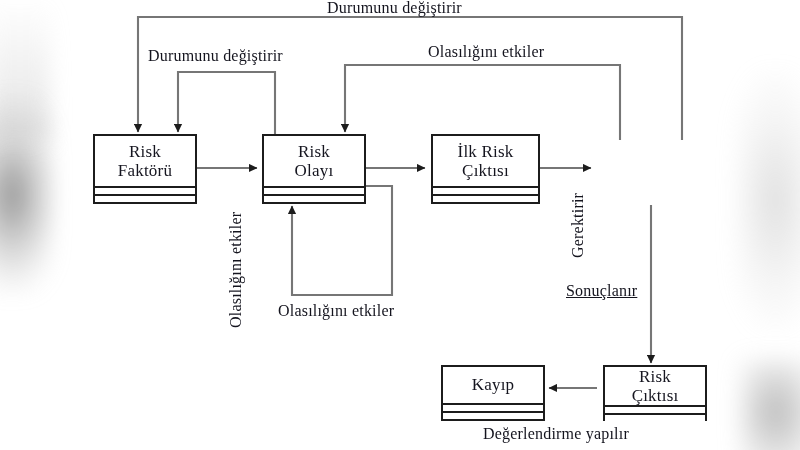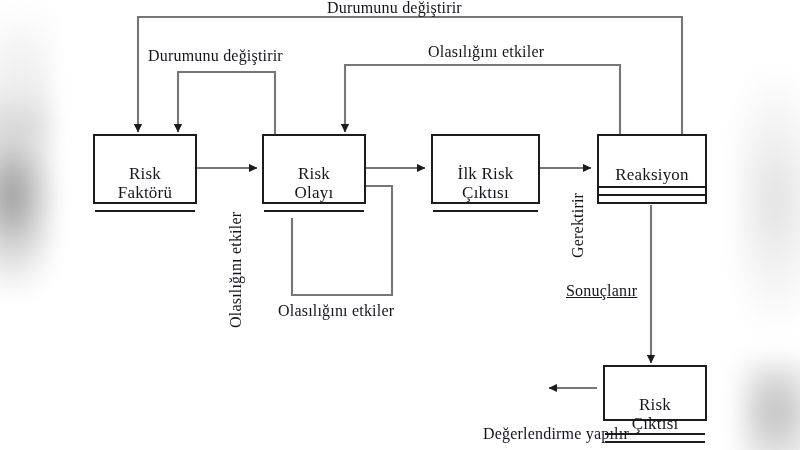--- a/index.html
+++ b/index.html
@@ -84,21 +84,20 @@
     flex-direction: column;
     align-items: center;
     justify-content: center;
     color: #15151f;
     font-size: 17px;
     line-height: 1.12;
     letter-spacing: 0.2px;
     text-align: center;
     padding: 0 4px;
     white-space: pre-line;
-    margin-top: 28px;
   }
   .node .strip {
     height: 6px;
     border-top: 2px solid #1c1c1c;
     background: #ffffff;
     flex: 0 0 auto;
   }
 
   
   .elabel {
@@ -167,33 +166,33 @@
     <div class="strip"></div>
   </div>
 
   <div class="node" id="n-ilk-risk-ciktisi" style="left:431px; top:134px; width:109px; height:70px;">
     <div class="body">İlk Risk
 Çıktısı</div>
     <div class="strip"></div>
     <div class="strip"></div>
   </div>
 
-  <div class="node" id="n-reaksiyon" style="left:597px; top:134px; width:110px; height:70px;">
-    <div class="body">Reaksiyon</div>
-    <div class="strip"></div>
-    <div class="strip"></div>
-  </div>
 
   <div class="node" id="n-risk-ciktisi" style="left:603px; top:365px; width:104px; height:56px;">
     <div class="body">Risk
 Çıktısı</div>
     <div class="strip"></div>
     <div class="strip"></div>
   </div>
 
+  <div class="node" id="n-kayip" style="left:441px; top:365px; width:104px; height:56px;">
+    <div class="body">Kayıp</div>
+    <div class="strip"></div>
+    <div class="strip"></div>
+  </div>
 
   <div class="elabel" style="left:327px; top:0px;">Durumunu değiştirir</div>
 
   <div class="elabel" style="left:148px; top:48px;">Durumunu değiştirir</div>
 
   <div class="elabel" style="left:428px; top:44px;">Olasılığını etkiler</div>
 
   <div class="elabel vert" style="left:228px; top:328px;">Olasılığını etkiler</div>
 
   <div class="elabel" style="left:278px; top:303px;">Olasılığını etkiler</div>

